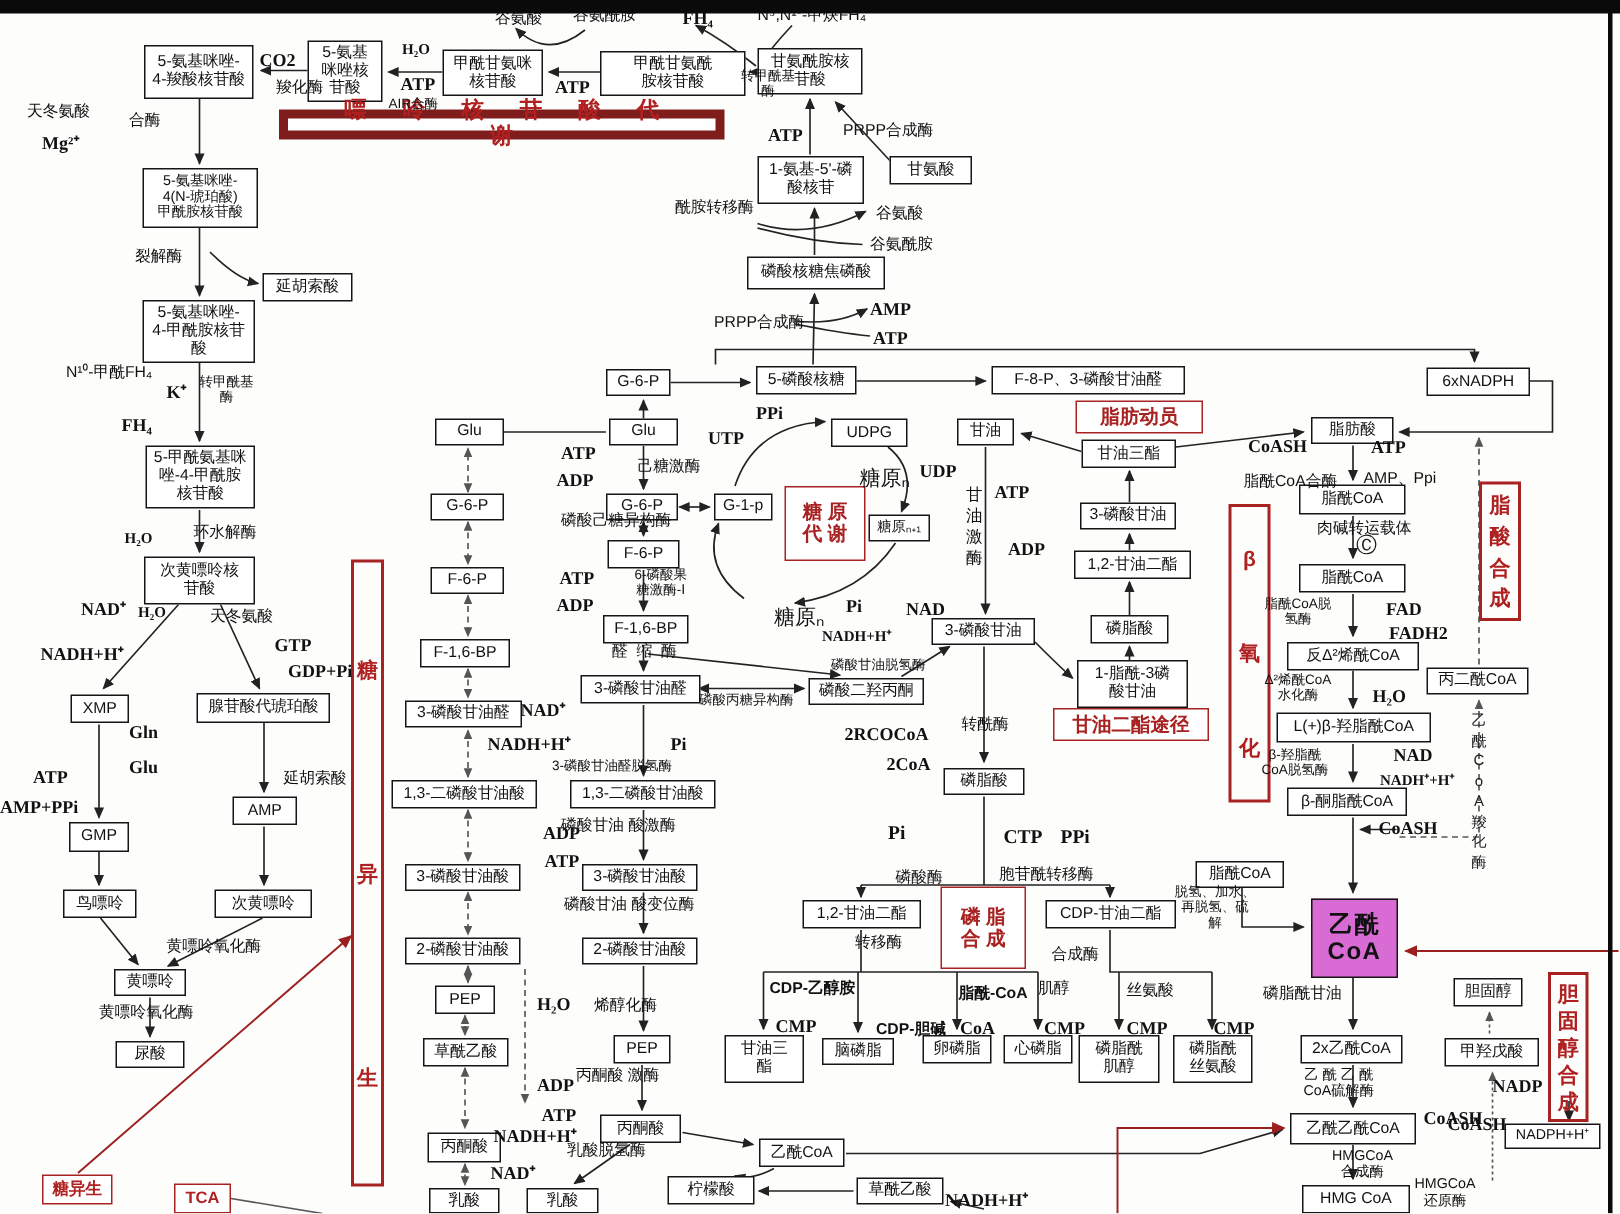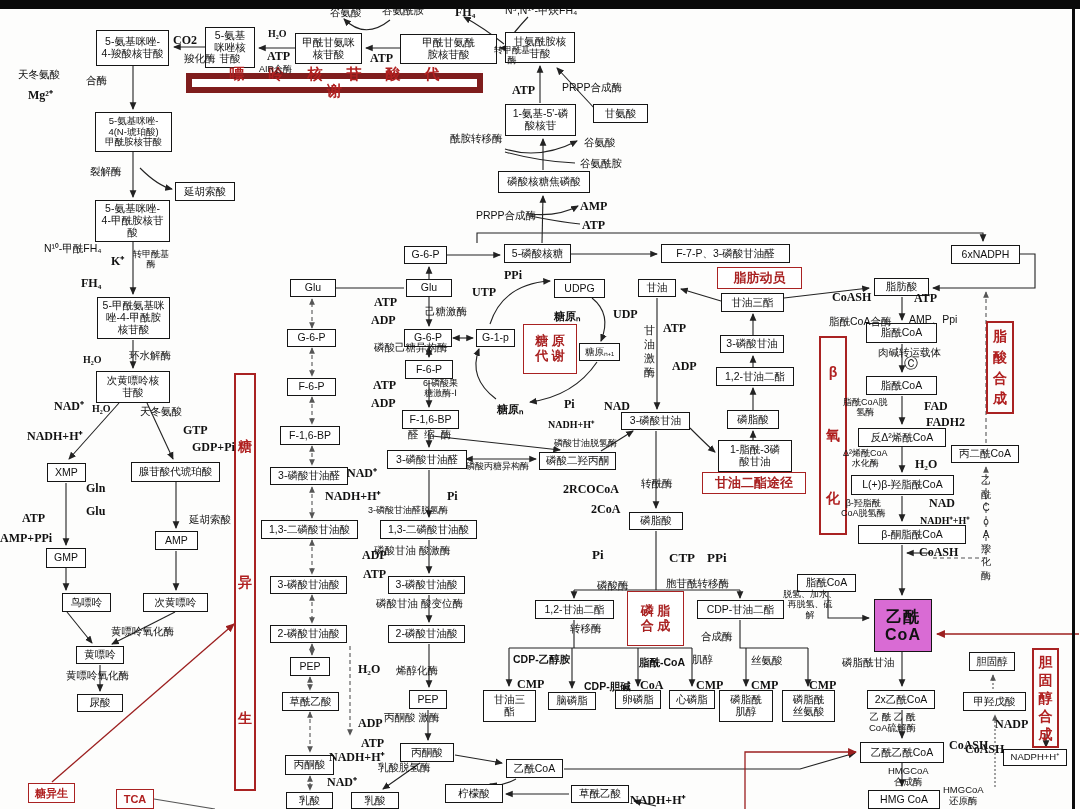--- a/index.html
+++ b/index.html
@@ -13,21 +13,21 @@
   .rb{border:1.6px solid #a92222;color:#a92222;font-weight:bold;font-size:13px;background:#fff;}
   .rtitle{border:6px solid #7f1d1d;color:#b02020;font-weight:bold;font-size:15px;letter-spacing:24px;
       padding-left:24px;box-sizing:border-box;}
   .vr{border:2px solid #a92222;color:#b02020;font-weight:bold;font-size:14px;white-space:pre;background:transparent;}
   .rs{border:1.5px solid #a92222;color:#b02020;font-weight:bold;font-size:11px;}
   .lb{position:absolute;z-index:3;font-size:10.5px;line-height:1.15;white-space:pre;text-align:center;}
   .L{font-family:"Liberation Serif",serif;font-weight:bold;font-size:12px;}
   .L9{font-family:"Liberation Serif",serif;font-weight:bold;font-size:10px;}
   .Lb{font-family:"Liberation Serif",serif;font-weight:bold;font-size:13px;}
   .s9{font-size:9px;}
-  .s9b{font-size:11px;font-weight:bold;}
+  .s9b{font-size:14px;font-weight:normal;margin-left:19px;}
   .s10{font-size:9.5px;}
   .b{font-weight:bold;}
   .big{font-size:14px;}
   .V{line-height:14px;font-size:11px;}
   .V9{line-height:13.5px;font-size:10px;color:#222;}
   .bar{position:absolute;background:#0a0a0a;z-index:4;}
 </style>
 </head>
 <body>
 
@@ -181,27 +181,27 @@
 酸</div>
     <div class="nb" style="left: 97px; top: 297px; width: 73px; height: 42px;">5-甲酰氨基咪
 唑-4-甲酰胺
 核苷酸</div>
     <div class="nb" style="left: 96px; top: 371px; width: 74px; height: 32px;">次黄嘌呤核
 苷酸</div>
     <div class="nb" style="left: 47px; top: 463px; width: 39px; height: 19px;">XMP</div>
     <div class="nb" style="left: 131px; top: 462px; width: 89px; height: 20px;">腺苷酸代琥珀酸</div>
     <div class="nb" style="left: 155px; top: 531px; width: 43px; height: 19px;">AMP</div>
     <div class="nb" style="left: 46px; top: 548px; width: 40px; height: 20px;">GMP</div>
-    <div class="nb" style="left: 42px; top: 593px; width: 49px; height: 19px; margin-left: 20px;">鸟嘌呤</div>
+    <div class="nb" style="left: 42px; top: 593px; width: 49px; height: 19px;">鸟嘌呤</div>
     <div class="nb" style="left: 143px; top: 593px; width: 65px; height: 19px;">次黄嘌呤</div>
     <div class="nb" style="left: 76px; top: 646px; width: 48px; height: 18px;">黄嘌呤</div>
     <div class="nb" style="left: 77px; top: 694px; width: 46px; height: 18px;">尿酸</div>
     <div class="nb" style="left: 404px; top: 246px; width: 43px; height: 18px;">G-6-P</div>
     <div class="nb" style="left: 504px; top: 244px; width: 67px; height: 19px;">5-磷酸核糖</div>
-    <div class="nb" style="left: 661px; top: 244px; width: 129px; height: 19px;">F-7-P、3-磷酸甘油醛</div>
+    <div class="nb" style="left: 661px; top: 244px; width: 129px; height: 19px;">F-8-P、3-磷酸甘油醛</div>
     <div class="nb" style="left: 951px; top: 245px; width: 69px; height: 19px;">6xNADPH</div>
     <div class="nb" style="left: 290px; top: 279px; width: 46px; height: 18px;">Glu</div>
     <div class="nb" style="left: 406px; top: 279px; width: 46px; height: 18px;">Glu</div>
     <div class="nb" style="left: 287px; top: 329px; width: 49px; height: 18px;">G-6-P</div>
     <div class="nb" style="left: 404px; top: 329px; width: 48px; height: 18px;">G-6-P</div>
     <div class="nb" style="left: 476px; top: 329px; width: 39px; height: 18px;">G-1-p</div>
     <div class="nb" style="left: 554px; top: 279px; width: 51px; height: 19px;">UDPG</div>
     <div class="nb" style="left: 579px; top: 343px; width: 41px; height: 18px; font-size: 9.5px;">糖原ₙ₊₁</div>
     <div class="nb" style="left: 287px; top: 378px; width: 49px; height: 18px;">F-6-P</div>
     <div class="nb" style="left: 405px; top: 360px; width: 48px; height: 19px;">F-6-P</div>
@@ -245,21 +245,21 @@
     <div class="nb" style="left: 719px; top: 690px; width: 54px; height: 32px;">磷脂酰
 肌醇</div>
     <div class="nb" style="left: 782px; top: 690px; width: 53px; height: 32px;">磷脂酰
 丝氨酸</div>
     <div class="nb" style="left: 874px; top: 278px; width: 55px; height: 18px;">脂肪酸</div>
     <div class="nb" style="left: 866px; top: 323px; width: 71px; height: 20px;">脂酰CoA</div>
     <div class="nb" style="left: 866px; top: 376px; width: 71px; height: 19px;">脂酰CoA</div>
     <div class="nb" style="left: 858px; top: 428px; width: 88px; height: 19px;">反Δ²烯酰CoA</div>
     <div class="nb" style="left: 951px; top: 445px; width: 68px; height: 18px;">丙二酰CoA</div>
     <div class="nb" style="left: 851px; top: 475px; width: 103px; height: 20px;">L(+)β-羟脂酰CoA</div>
-    <div class="nb" style="left: 858px; top: 525px; width: 108px; height: 19px;">β-酮脂酰CoA</div>
+    <div class="nb" style="left: 858px; top: 525px; width: 80px; height: 19px;">β-酮脂酰CoA</div>
     <div class="nb" style="left: 797px; top: 574px; width: 59px; height: 18px;">脂酰CoA</div>
     <div class="nb mag" style="left: 874px; top: 599px; width: 58px; height: 53px;">乙酰
 CoA</div>
     <div class="nb" style="left: 969px; top: 652px; width: 46px; height: 19px;">胆固醇</div>
     <div class="nb" style="left: 963px; top: 692px; width: 63px; height: 19px;">甲羟戊酸</div>
     <div class="nb" style="left: 1003px; top: 749px; width: 64px; height: 17px; font-size: 9.5px;">NADPH+H⁺</div>
     <div class="nb" style="left: 867px; top: 690px; width: 68px; height: 19px; text-align: center;">2x乙酰CoA</div>
     <div class="nb" style="left: 860px; top: 742px; width: 84px; height: 21px;">乙酰乙酰CoA</div>
     <div class="nb" style="left: 868px; top: 790px; width: 72px; height: 19px;">HMG CoA</div>
     <div class="nb rtitle" style="left: 186px; top: 73px; width: 297px; height: 20px;">嘌呤核苷酸代谢</div>

